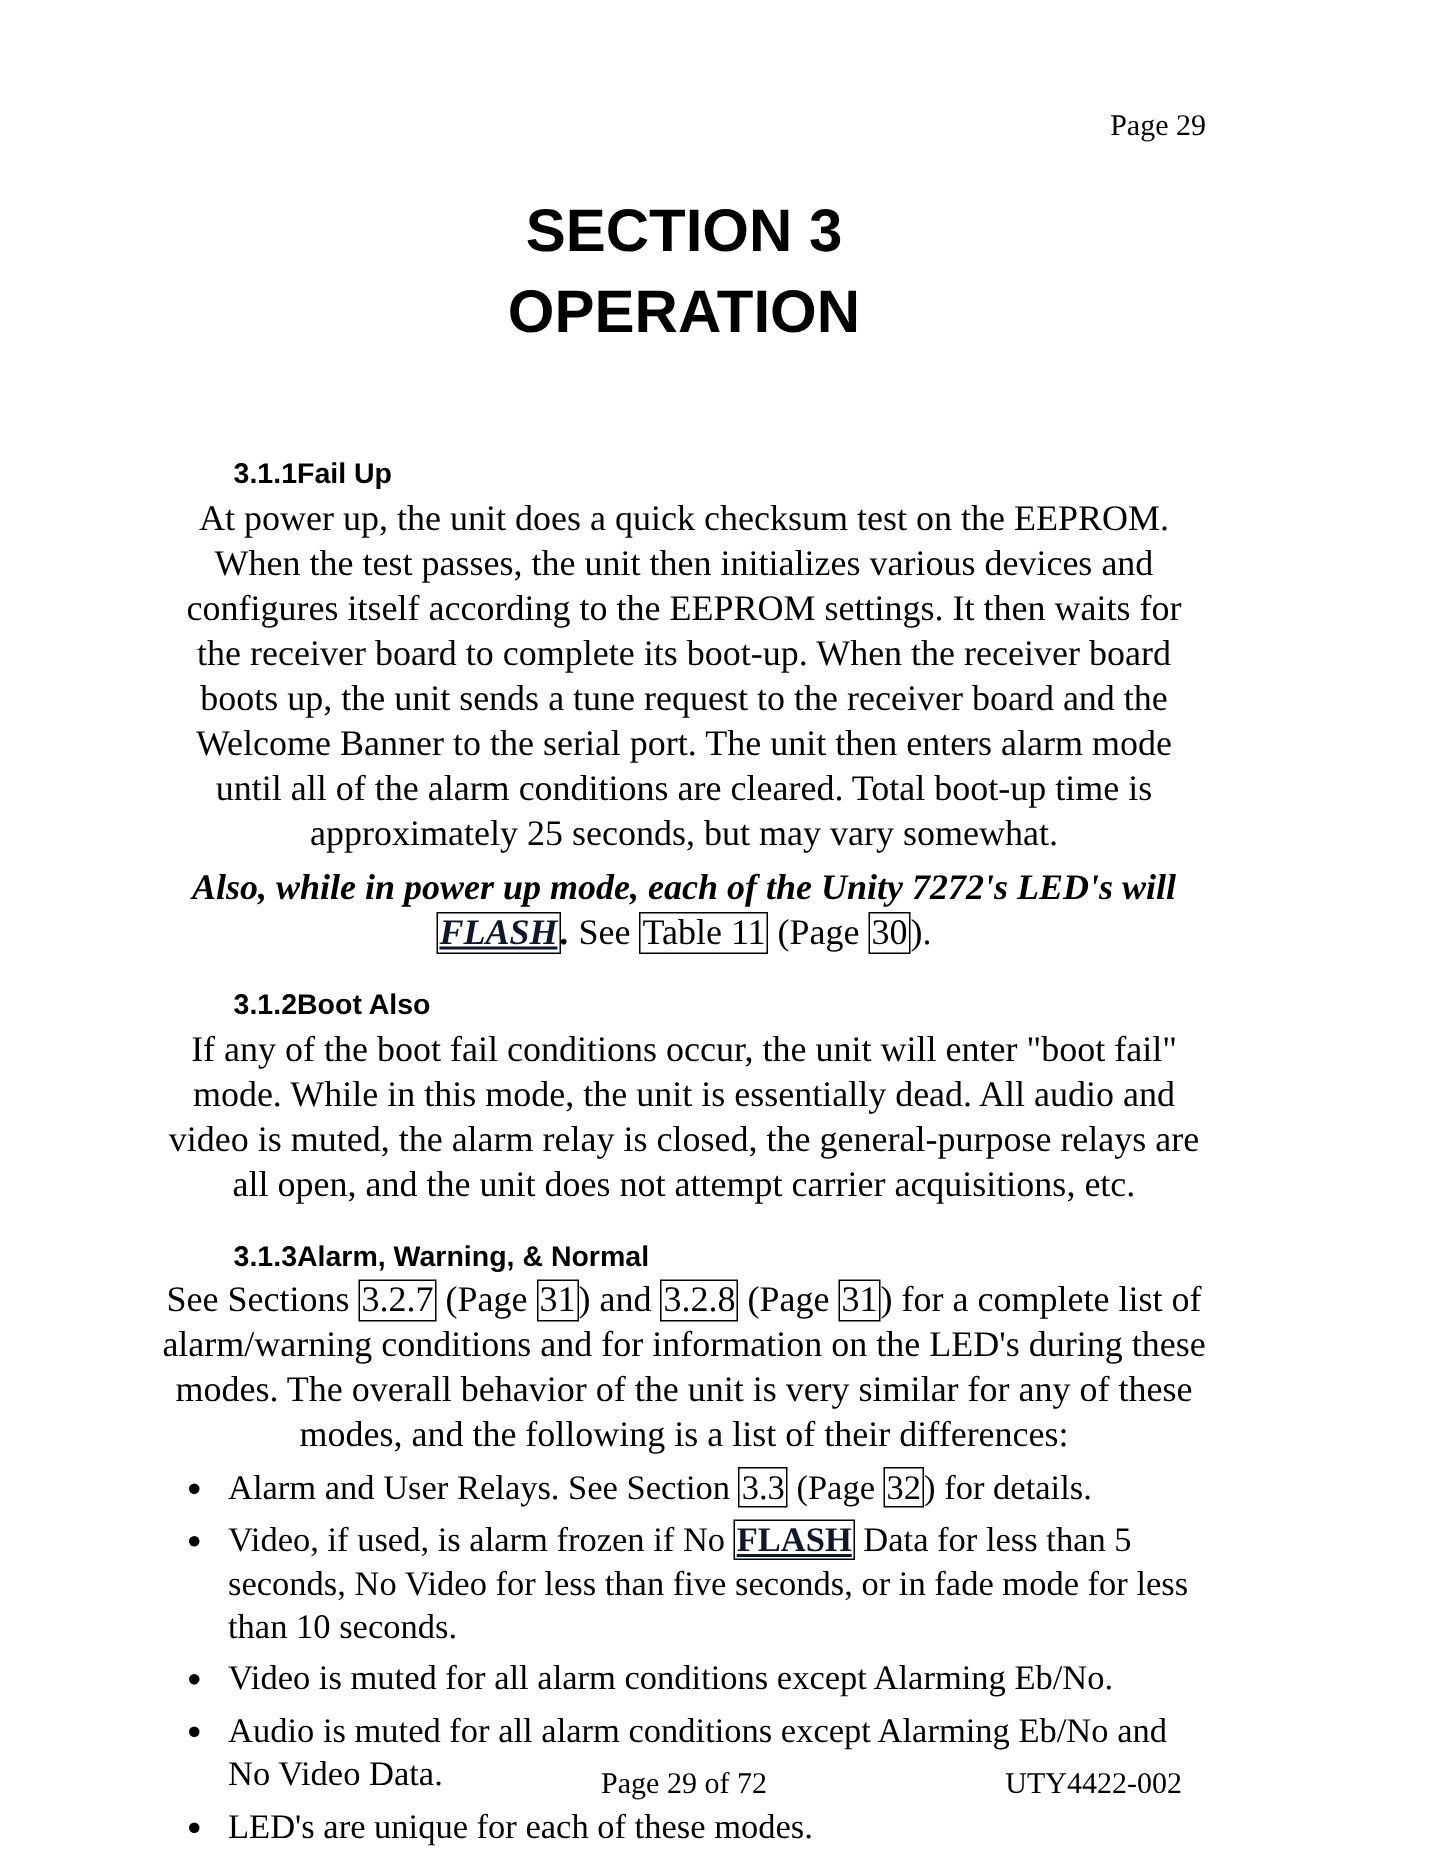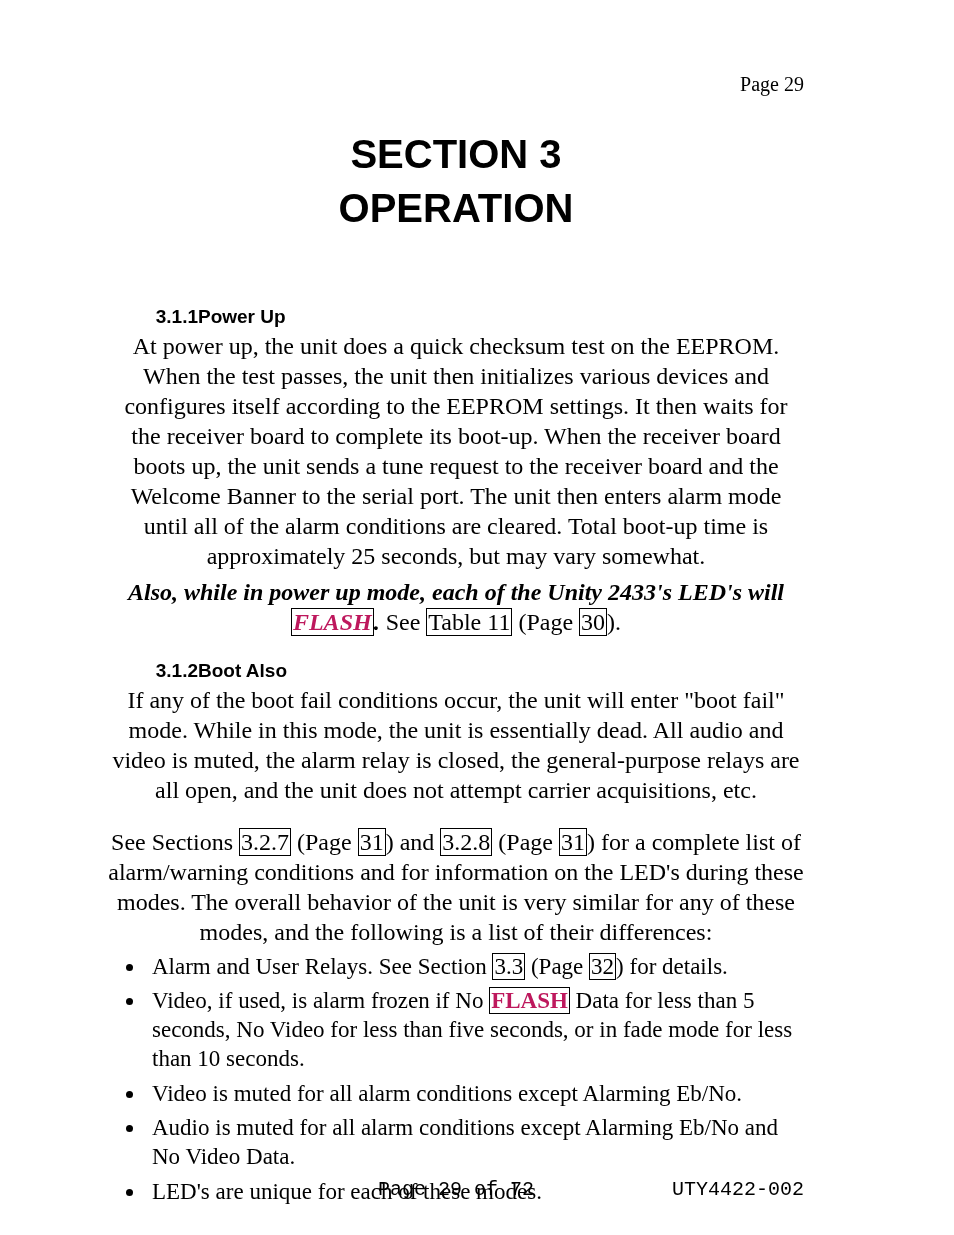--- a/index.html
+++ b/index.html
@@ -48,21 +48,21 @@
     margin-bottom: 2px;
   }
   .h2 .num { display:inline-block; width: 90px; text-align: right; }
   .para {
     font-size: 24px;
     margin-bottom: 6px;
     text-align: center;
   }
   .block { margin-bottom: 22px; }
   .ital-bold { font-style: italic; font-weight: bold; }
-  .link-blue { color: #be185d; font-weight: bold; }
+  .link-blue { color: #0f172a; font-weight: bold; text-decoration: underline; }
   .boxed { border: 1px solid #000; padding: 0 1px; }
   ul.bullets {
     margin: 4px 0 0 0;
     padding-left: 38px;
   }
   ul.bullets li {
     font-size: 23px;
     margin-bottom: 6px;
     padding-left: 6px;
   }
@@ -70,59 +70,60 @@
     position: absolute;
     bottom: 58px;
     left: 108px;
     right: 108px;
     font-size: 20px;
   }
   .footer .center {
     position: absolute;
     left: 0; right: 0;
     text-align: center;
-    font-family: Liberation Mono, monospace;
   }
   .footer .right {
     position: absolute;
-    right: 0;
-    font-family: Liberation Mono, monospace;
+    right: 16px;
   }
 </style>
 </head>
 <body>
 
 <div class="page">
 
   <div class="page-number-top">Page 29</div>
 
   <div class="section-title">
     <span>SECTION 3</span><br>
     <span>OPERATION</span>
   </div>
 
 
   <div class="block">
     <div class="h2">
-      <span class="num">3.1.1</span><span>Power Up</span>
+      <span class="num">3.1.1</span><span>Fail Up</span>
     </div>
     <div class="para">At power up, the unit does a quick checksum test on the EEPROM.  When the test passes, the unit then initializes various devices and configures itself according to the EEPROM settings.  It then waits for the receiver board to complete its boot-up.  When the receiver board boots up, the unit sends a tune request to the receiver board and the Welcome Banner to the serial port.  The unit then enters alarm mode until all of the alarm conditions are cleared.  Total boot-up time is approximately 25 seconds, but may vary somewhat.</div>
     <div class="para">
-      <span class="ital-bold"> Also, while in power up mode, each of the Unity 2433's LED's will </span><span class="ital-bold link-blue boxed">FLASH</span><span class="ital-bold">.</span><span>  See </span><span class="boxed">Table 11</span><span> (Page </span><span class="boxed">30</span><span>).</span>
+      <span class="ital-bold"> Also, while in power up mode, each of the Unity 7272's LED's will </span><span class="ital-bold link-blue boxed">FLASH</span><span class="ital-bold">.</span><span>  See </span><span class="boxed">Table 11</span><span> (Page </span><span class="boxed">30</span><span>).</span>
     </div>
   </div>
 
   <div class="block">
     <div class="h2">
       <span class="num">3.1.2</span><span>Boot Also</span>
     </div>
     <div class="para">If any of the boot fail conditions occur, the unit will enter "boot fail" mode.  While in this mode, the unit is essentially dead.  All audio and video is muted, the alarm relay is closed, the general-purpose relays are all open, and the unit does not attempt carrier acquisitions, etc.</div>
   </div>
 
   <div class="block">
+    <div class="h2">
+      <span class="num">3.1.3</span><span>Alarm, Warning, &amp; Normal</span>
+    </div>
     <div class="para">
       <span>See Sections </span><span class="boxed">3.2.7</span><span> (Page </span><span class="boxed">31</span><span>) and </span><span class="boxed">3.2.8</span><span> (Page </span><span class="boxed">31</span><span>) for a complete list of alarm/warning conditions and for information on the LED's during these modes.   The overall behavior of the unit is very similar for any of these modes, and the following is a list of their differences:</span>
     </div>
     <ul class="bullets">
       <li>
         <span>Alarm and User Relays.   See Section </span><span class="boxed">3.3</span><span> (Page </span><span class="boxed">32</span><span>) for details.</span>
       </li>
       <li>
         <span>Video, if used, is alarm frozen if No </span><span class="boxed link-blue" style="font-weight:bold;">FLASH</span><span> Data for less than 5 seconds, No Video for less than five seconds, or in fade mode for less than 10 seconds.</span>
       </li>

